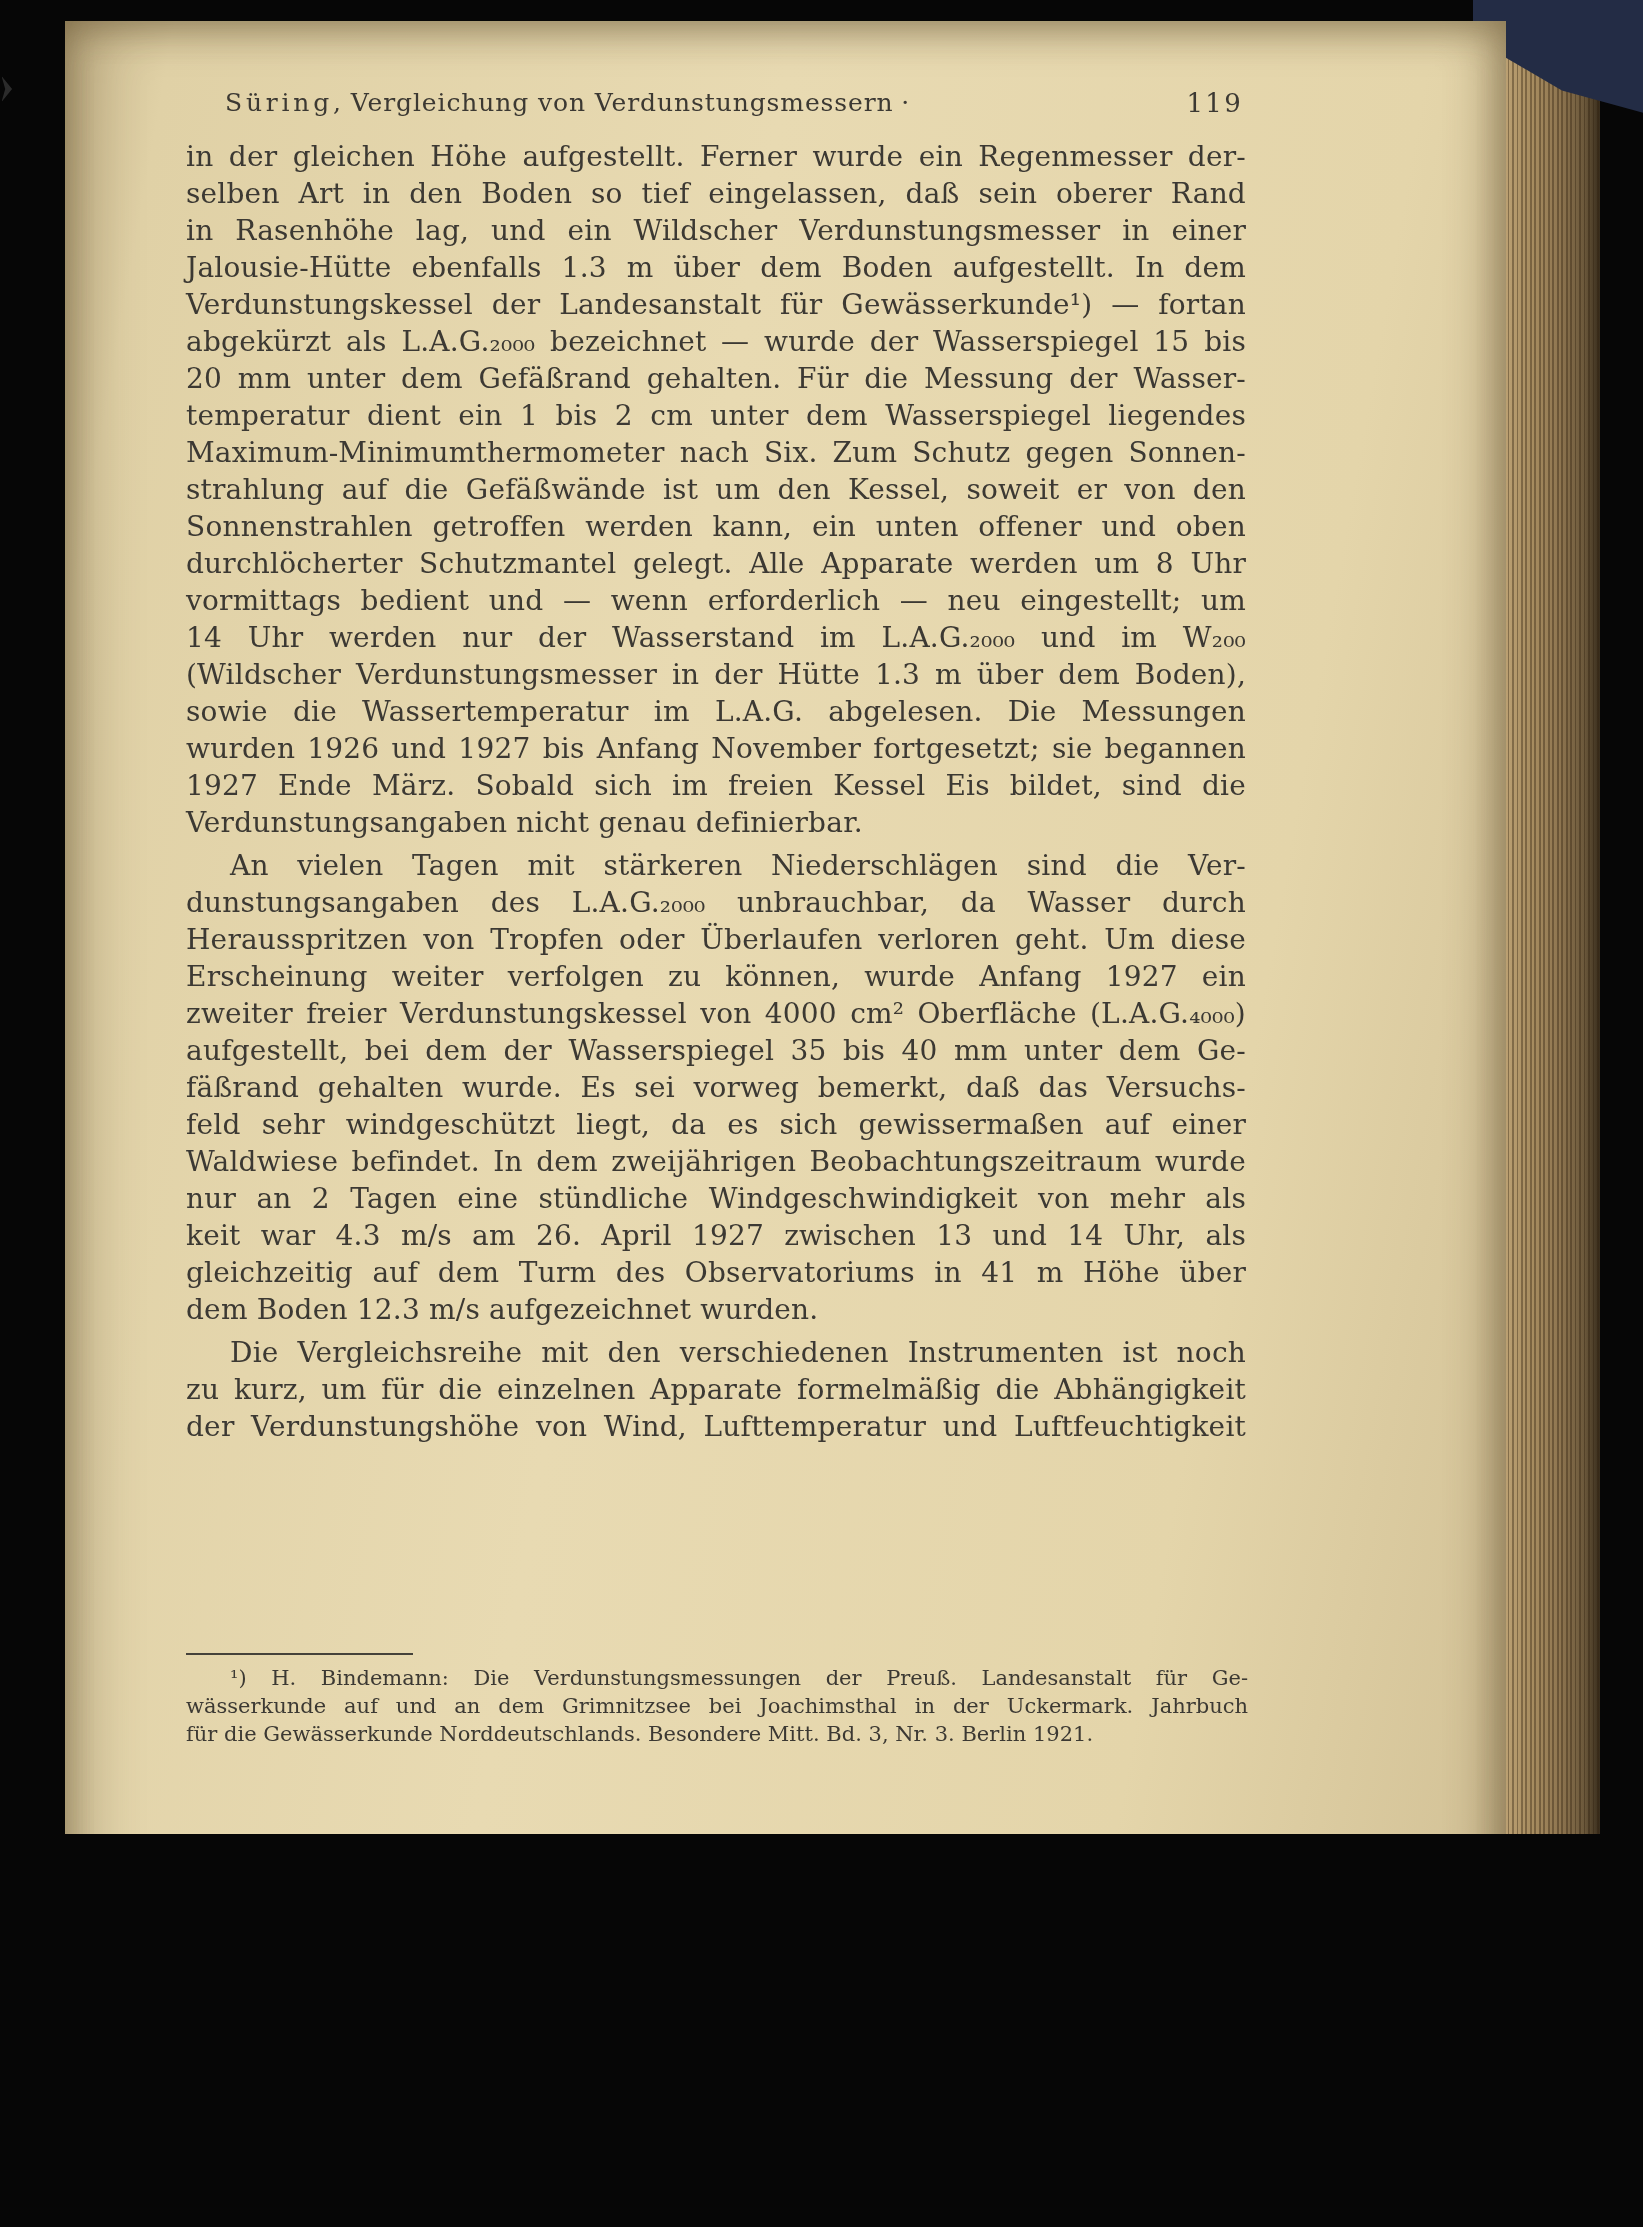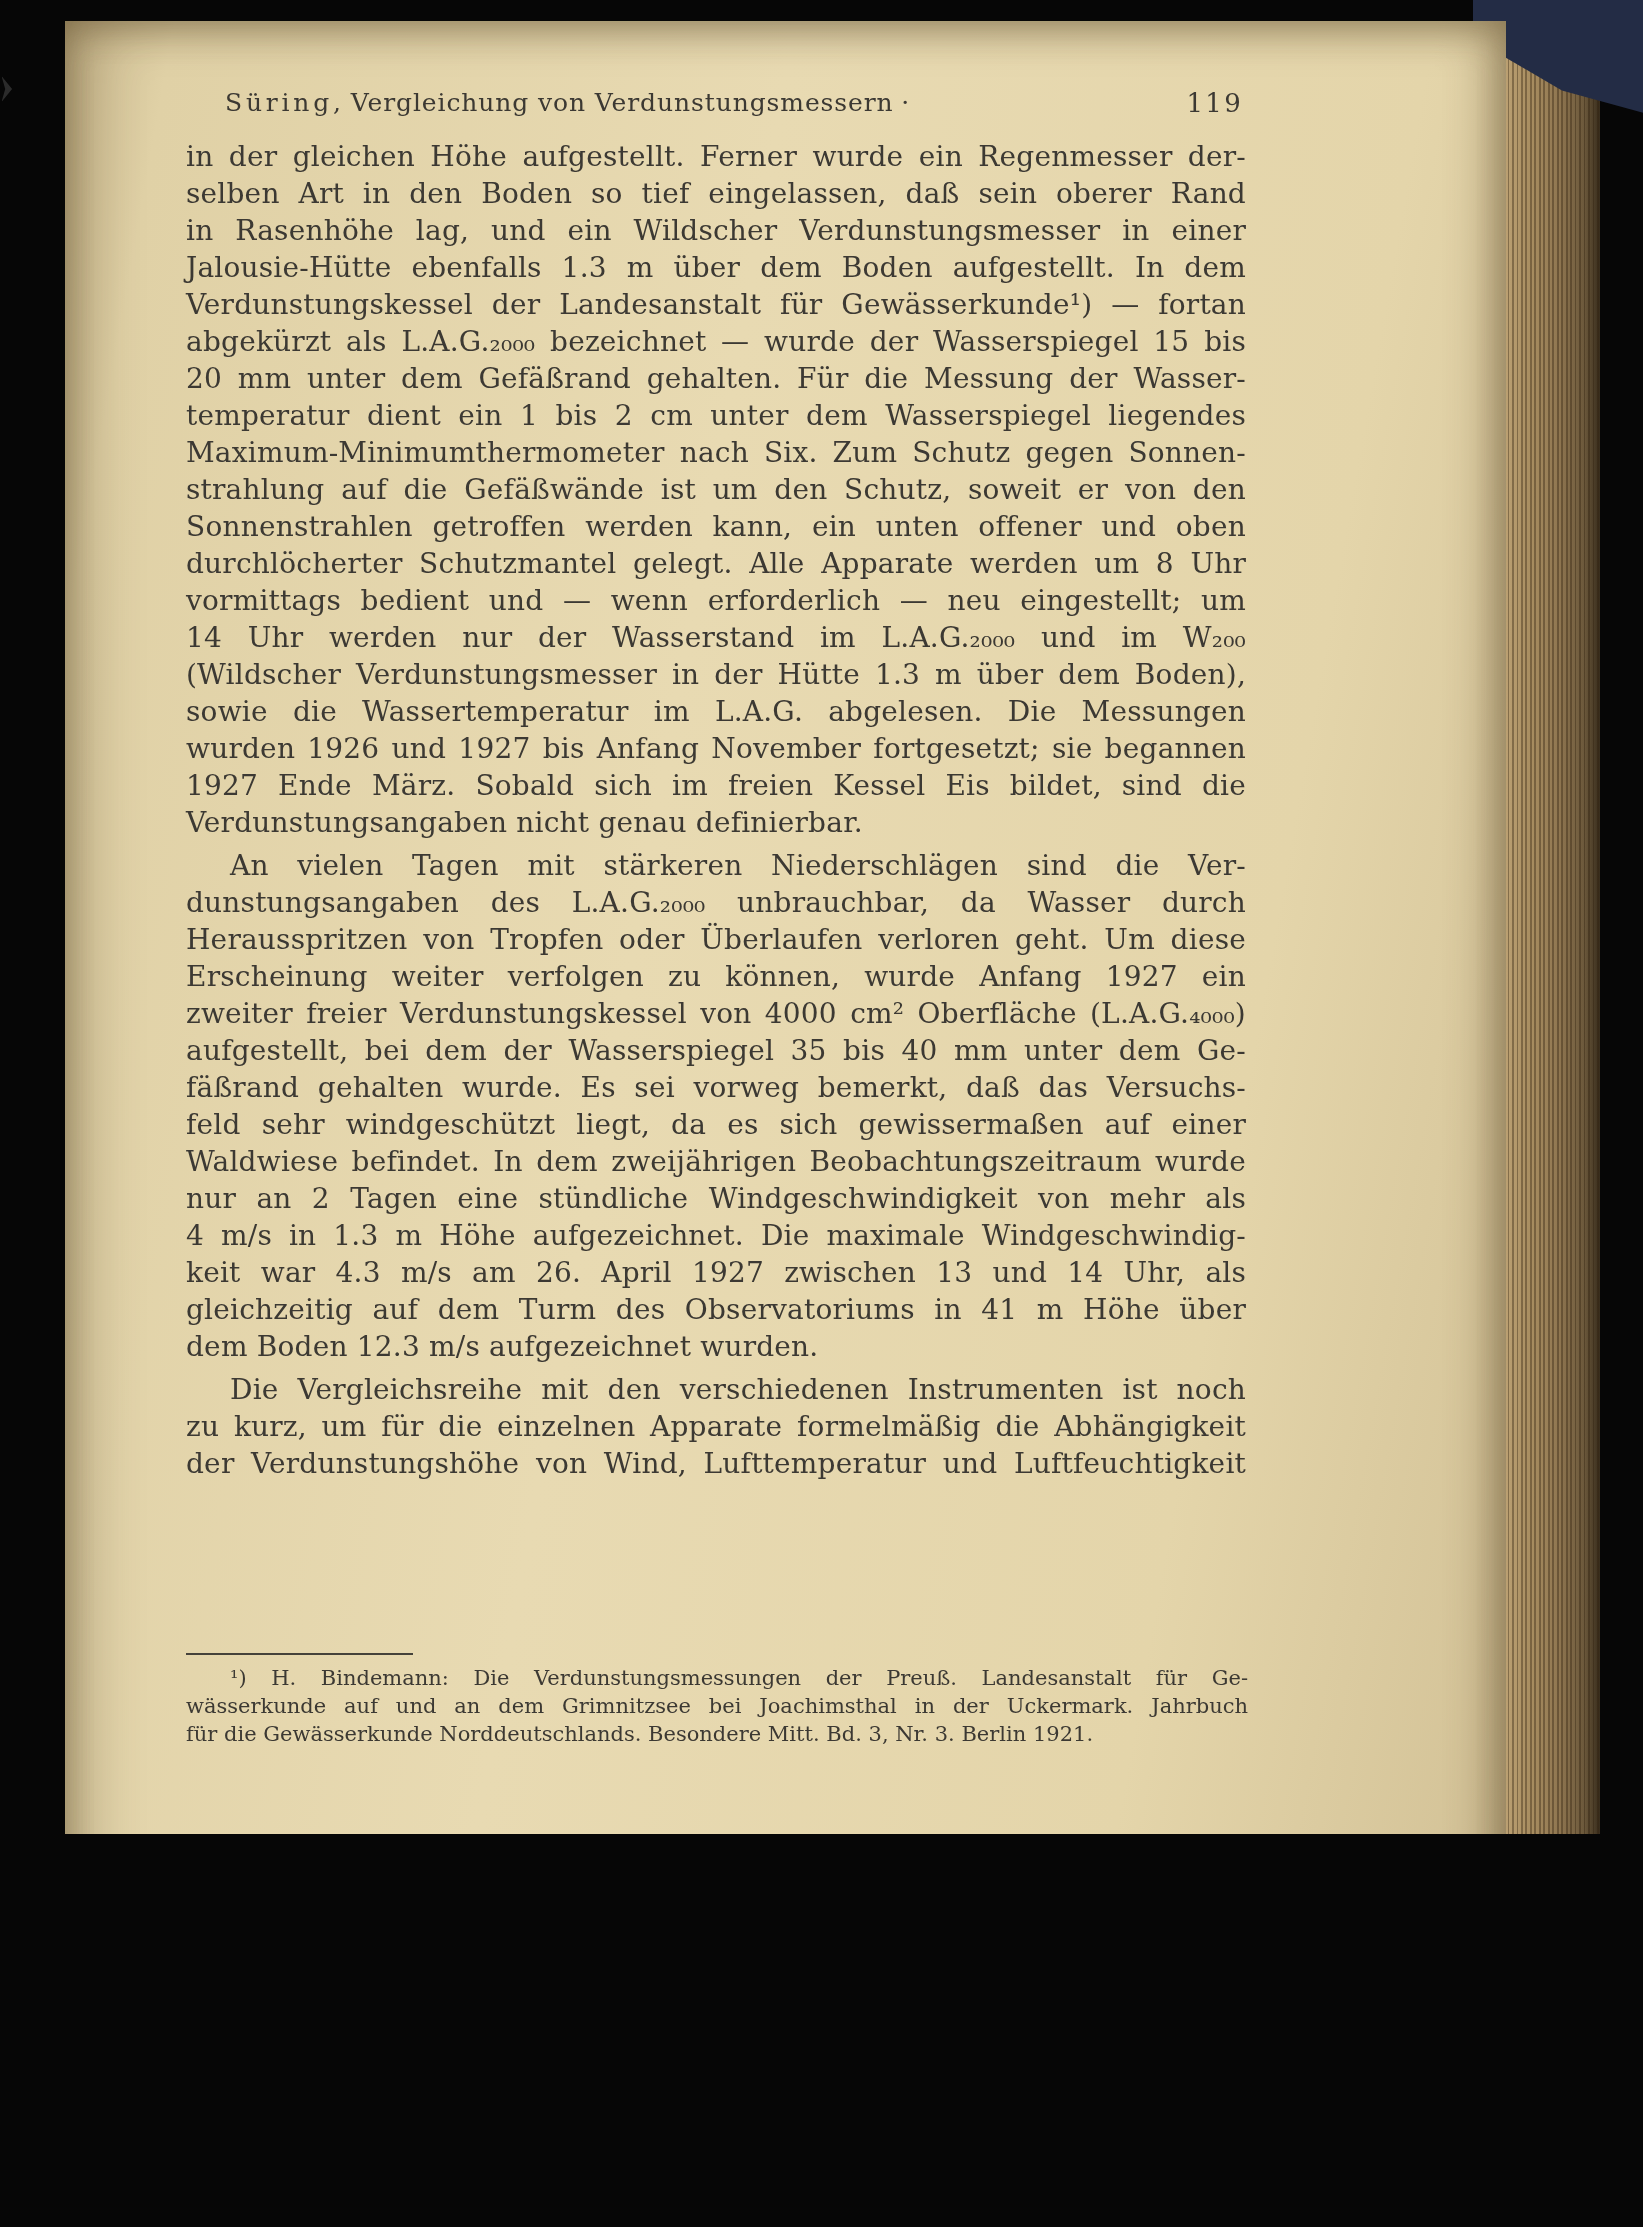--- a/index.html
+++ b/index.html
@@ -69,21 +69,21 @@
       <div class="paragraph">
         <div class="line">in der gleichen Höhe aufgestellt. Ferner wurde ein Regenmesser der-</div>
         <div class="line">selben Art in den Boden so tief eingelassen, daß sein oberer Rand</div>
         <div class="line">in Rasenhöhe lag, und ein Wildscher Verdunstungsmesser in einer</div>
         <div class="line">Jalousie-Hütte ebenfalls 1.3 m über dem Boden aufgestellt. In dem</div>
         <div class="line">Verdunstungskessel der Landesanstalt für Gewässerkunde¹) — fortan</div>
         <div class="line">abgekürzt als L.A.G.₂₀₀₀ bezeichnet — wurde der Wasserspiegel 15 bis</div>
         <div class="line">20 mm unter dem Gefäßrand gehalten. Für die Messung der Wasser-</div>
         <div class="line">temperatur dient ein 1 bis 2 cm unter dem Wasserspiegel liegendes</div>
         <div class="line">Maximum-Minimumthermometer nach Six. Zum Schutz gegen Sonnen-</div>
-        <div class="line">strahlung auf die Gefäßwände ist um den Schutz, soweit er von den</div>
+        <div class="line">strahlung auf die Gefäßwände ist um den Kessel, soweit er von den</div>
         <div class="line">Sonnenstrahlen getroffen werden kann, ein unten offener und oben</div>
         <div class="line">durchlöcherter Schutzmantel gelegt. Alle Apparate werden um 8 Uhr</div>
         <div class="line">vormittags bedient und — wenn erforderlich — neu eingestellt; um</div>
         <div class="line">14 Uhr werden nur der Wasserstand im L.A.G.₂₀₀₀ und im W₂₀₀</div>
         <div class="line">(Wildscher Verdunstungsmesser in der Hütte 1.3 m über dem Boden),</div>
         <div class="line">sowie die Wassertemperatur im L.A.G. abgelesen. Die Messungen</div>
         <div class="line">wurden 1926 und 1927 bis Anfang November fortgesetzt; sie begannen</div>
         <div class="line">1927 Ende März. Sobald sich im freien Kessel Eis bildet, sind die</div>
         <div class="line last">Verdunstungsangaben nicht genau definierbar.</div>
       </div>
@@ -91,21 +91,20 @@
         <div class="line indent">An vielen Tagen mit stärkeren Niederschlägen sind die Ver-</div>
         <div class="line">dunstungsangaben des L.A.G.₂₀₀₀ unbrauchbar, da Wasser durch</div>
         <div class="line">Herausspritzen von Tropfen oder Überlaufen verloren geht. Um diese</div>
         <div class="line">Erscheinung weiter verfolgen zu können, wurde Anfang 1927 ein</div>
         <div class="line">zweiter freier Verdunstungskessel von 4000 cm² Oberfläche (L.A.G.₄₀₀₀)</div>
         <div class="line">aufgestellt, bei dem der Wasserspiegel 35 bis 40 mm unter dem Ge-</div>
         <div class="line">fäßrand gehalten wurde. Es sei vorweg bemerkt, daß das Versuchs-</div>
         <div class="line">feld sehr windgeschützt liegt, da es sich gewissermaßen auf einer</div>
         <div class="line">Waldwiese befindet. In dem zweijährigen Beobachtungszeitraum wurde</div>
         <div class="line">nur an 2 Tagen eine stündliche Windgeschwindigkeit von mehr als</div>
-        <div class="line">4 m/s in 1.3 m Höhe aufgezeichnet. Die maximale Windgeschwindig-</div>
         <div class="line">keit war 4.3 m/s am 26. April 1927 zwischen 13 und 14 Uhr, als</div>
         <div class="line">gleichzeitig auf dem Turm des Observatoriums in 41 m Höhe über</div>
         <div class="line last">dem Boden 12.3 m/s aufgezeichnet wurden.</div>
       </div>
       <div class="paragraph">
         <div class="line indent">Die Vergleichsreihe mit den verschiedenen Instrumenten ist noch</div>
         <div class="line">zu kurz, um für die einzelnen Apparate formelmäßig die Abhängigkeit</div>
         <div class="line">der Verdunstungshöhe von Wind, Lufttemperatur und Luftfeuchtigkeit</div>
       </div>
     </div>

